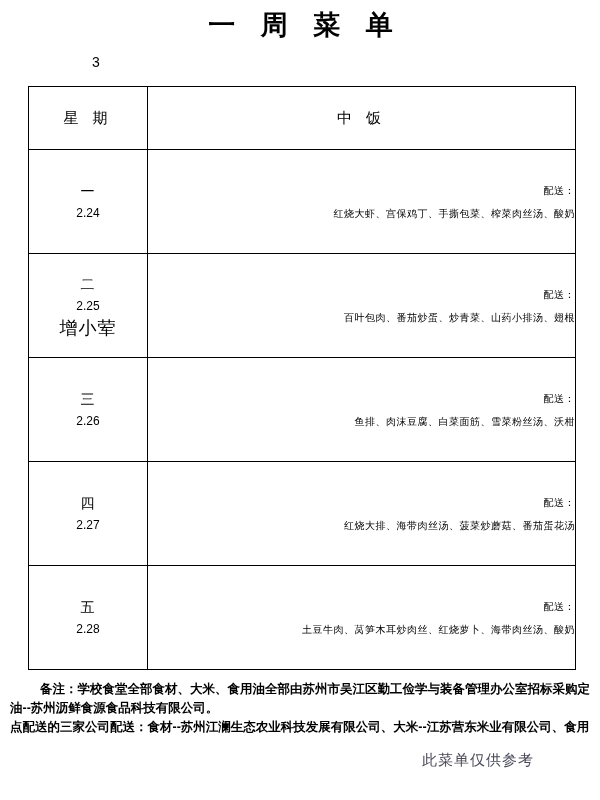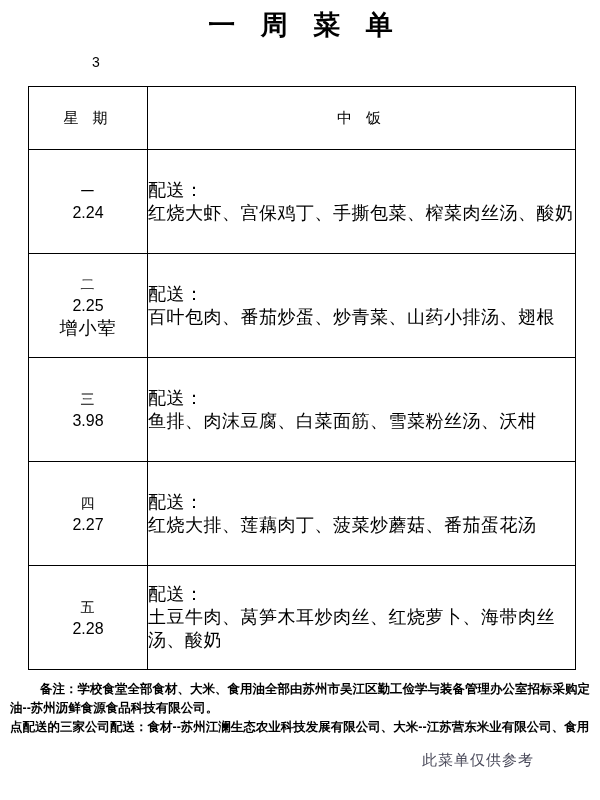--- a/index.html
+++ b/index.html
@@ -77,30 +77,31 @@
   }
   .day-cell {
     font-size: 14px;
     line-height: 22px;
     text-align: center;
   }
   .day-name {
     letter-spacing: 1px;
   }
   .day-date {
-    font-size: 16px;
+    font-size: 12px;
   }
   .day-note {
     font-size: 18px;
     letter-spacing: 1px;
   }
   .meal-cell {
     padding-left: 22px;
-    font-size: 18px;
+    font-size: 10px;
     line-height: 23px;
+    text-align: right;
   }
   .meal-label {
     letter-spacing: 0.5px;
   }
   .meal-items {
     letter-spacing: 0.5px;
   }
   .notes {
     margin-top: 10px;
     padding-left: 10px;
@@ -165,41 +166,41 @@
         <td class="col-meal meal-cell">
           <div class="meal-label">配送：</div>
           <div class="meal-items">百叶包肉、番茄炒蛋、炒青菜、山药小排汤、翅根</div>
         </td>
       </tr>
 
       <tr class="body-row">
         <td class="col-day">
           <div class="day-cell">
             <div class="day-name">三</div>
-            <div class="day-date">3.98</div>
+            <div class="day-date">2.26</div>
             <div class="day-note"></div>
           </div>
         </td>
         <td class="col-meal meal-cell">
           <div class="meal-label">配送：</div>
           <div class="meal-items">鱼排、肉沫豆腐、白菜面筋、雪菜粉丝汤、沃柑</div>
         </td>
       </tr>
 
       <tr class="body-row">
         <td class="col-day">
           <div class="day-cell">
             <div class="day-name">四</div>
             <div class="day-date">2.27</div>
             <div class="day-note"></div>
           </div>
         </td>
         <td class="col-meal meal-cell">
           <div class="meal-label">配送：</div>
-          <div class="meal-items">红烧大排、莲藕肉丁、菠菜炒蘑菇、番茄蛋花汤</div>
+          <div class="meal-items">红烧大排、海带肉丝汤、菠菜炒蘑菇、番茄蛋花汤</div>
         </td>
       </tr>
 
       <tr class="body-row">
         <td class="col-day">
           <div class="day-cell">
             <div class="day-name">五</div>
             <div class="day-date">2.28</div>
             <div class="day-note"></div>
           </div>

